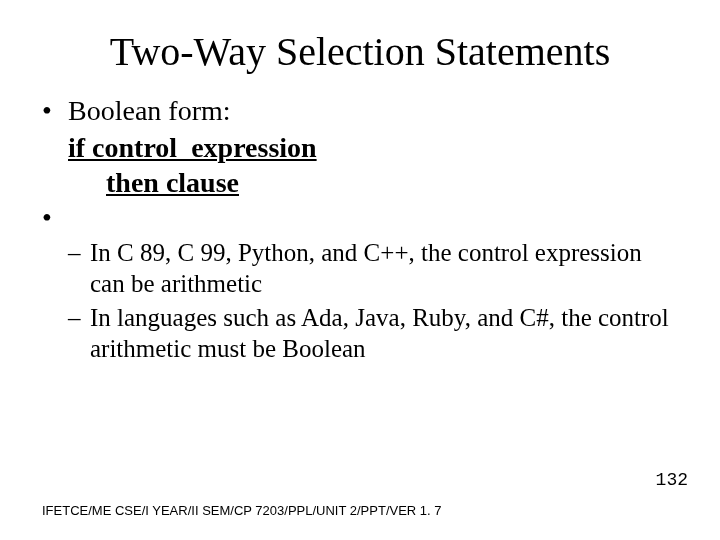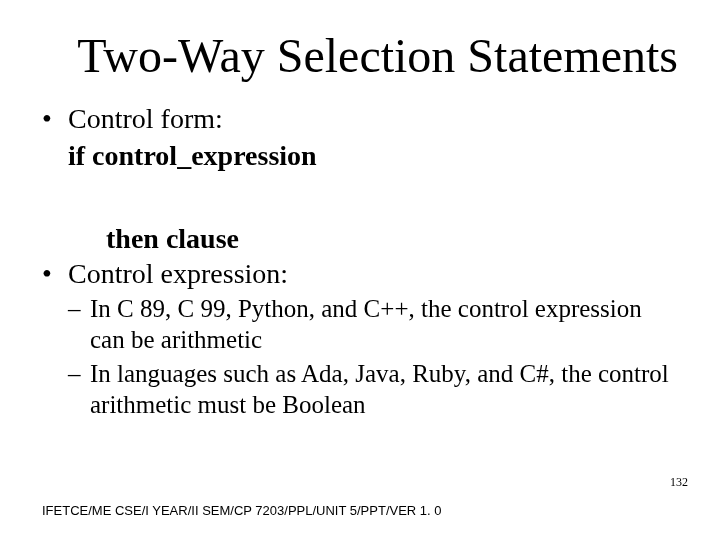--- a/index.html
+++ b/index.html
@@ -13,106 +13,105 @@
     overflow: hidden;
   }
   .slide {
     width: 720px;
     height: 540px;
     position: relative;
     box-sizing: border-box;
     padding: 28px 42px 0 42px;
   }
   .title {
-    font-size: 48px;
-    text-align: right;
+    font-size: 40px;
+    text-align: center;
     margin: 0 0 18px 0;
     font-weight: normal;
   }
   .body {
     font-size: 28px;
     line-height: 1.25;
   }
   .bullet-row {
     display: flex;
     margin-bottom: 2px;
   }
   .bullet-mark {
     width: 26px;
     flex: 0 0 26px;
   }
   .indent1 {
     margin-left: 26px;
   }
   .indent2 {
     margin-left: 64px;
-    margin-top: 48px;
   }
   .sub-block {
     margin-left: 26px;
     font-size: 25px;
     line-height: 1.25;
   }
   .sub-row {
     display: flex;
     margin-bottom: 2px;
   }
   .sub-mark {
     width: 22px;
     flex: 0 0 22px;
   }
   .bold {
     font-weight: bold;
+    text-decoration: underline;
   }
   .footer {
     position: absolute;
     left: 42px;
     bottom: 22px;
     font-family: Arial, Helvetica, sans-serif;
     font-size: 13px;
   }
   .pagenum {
     position: absolute;
     right: 32px;
     bottom: 50px;
-    font-family: Liberation Serif, serif;
-    font-size: 12px;
+    font-family: Liberation Mono, monospace;
+    font-size: 18px;
   }
 </style>
 </head>
 <body>
 
 <div class="slide">
 
   <h1 class="title">Two-Way Selection Statements</h1>
 
   <div class="body">
 
     <div class="bullet-row">
       <span class="bullet-mark">•</span>
-      <span>Control form:</span>
+      <span>Boolean form:</span>
     </div>
 
     <div class="indent1 bold">if control_expression</div>
     <div class="indent2 bold">then clause</div>
 
     <div class="bullet-row">
       <span class="bullet-mark">•</span>
-      <span>Control expression:</span>
     </div>
 
     <div class="sub-block">
       <div class="sub-row">
         <span class="sub-mark">–</span>
         <span>In C 89, C 99, Python, and C++, the control expression can be arithmetic</span>
       </div>
       <div class="sub-row">
         <span class="sub-mark">–</span>
         <span>In languages such as Ada, Java, Ruby, and C#, the control arithmetic must be Boolean</span>
       </div>
     </div>
 
   </div>
 
   <div class="pagenum">132</div>
-  <div class="footer">IFETCE/ME CSE/I YEAR/II SEM/CP 7203/PPL/UNIT 5/PPT/VER 1. 0</div>
+  <div class="footer">IFETCE/ME CSE/I YEAR/II SEM/CP 7203/PPL/UNIT 2/PPT/VER 1. 7</div>
 
 </div>
 
 </body></html>

